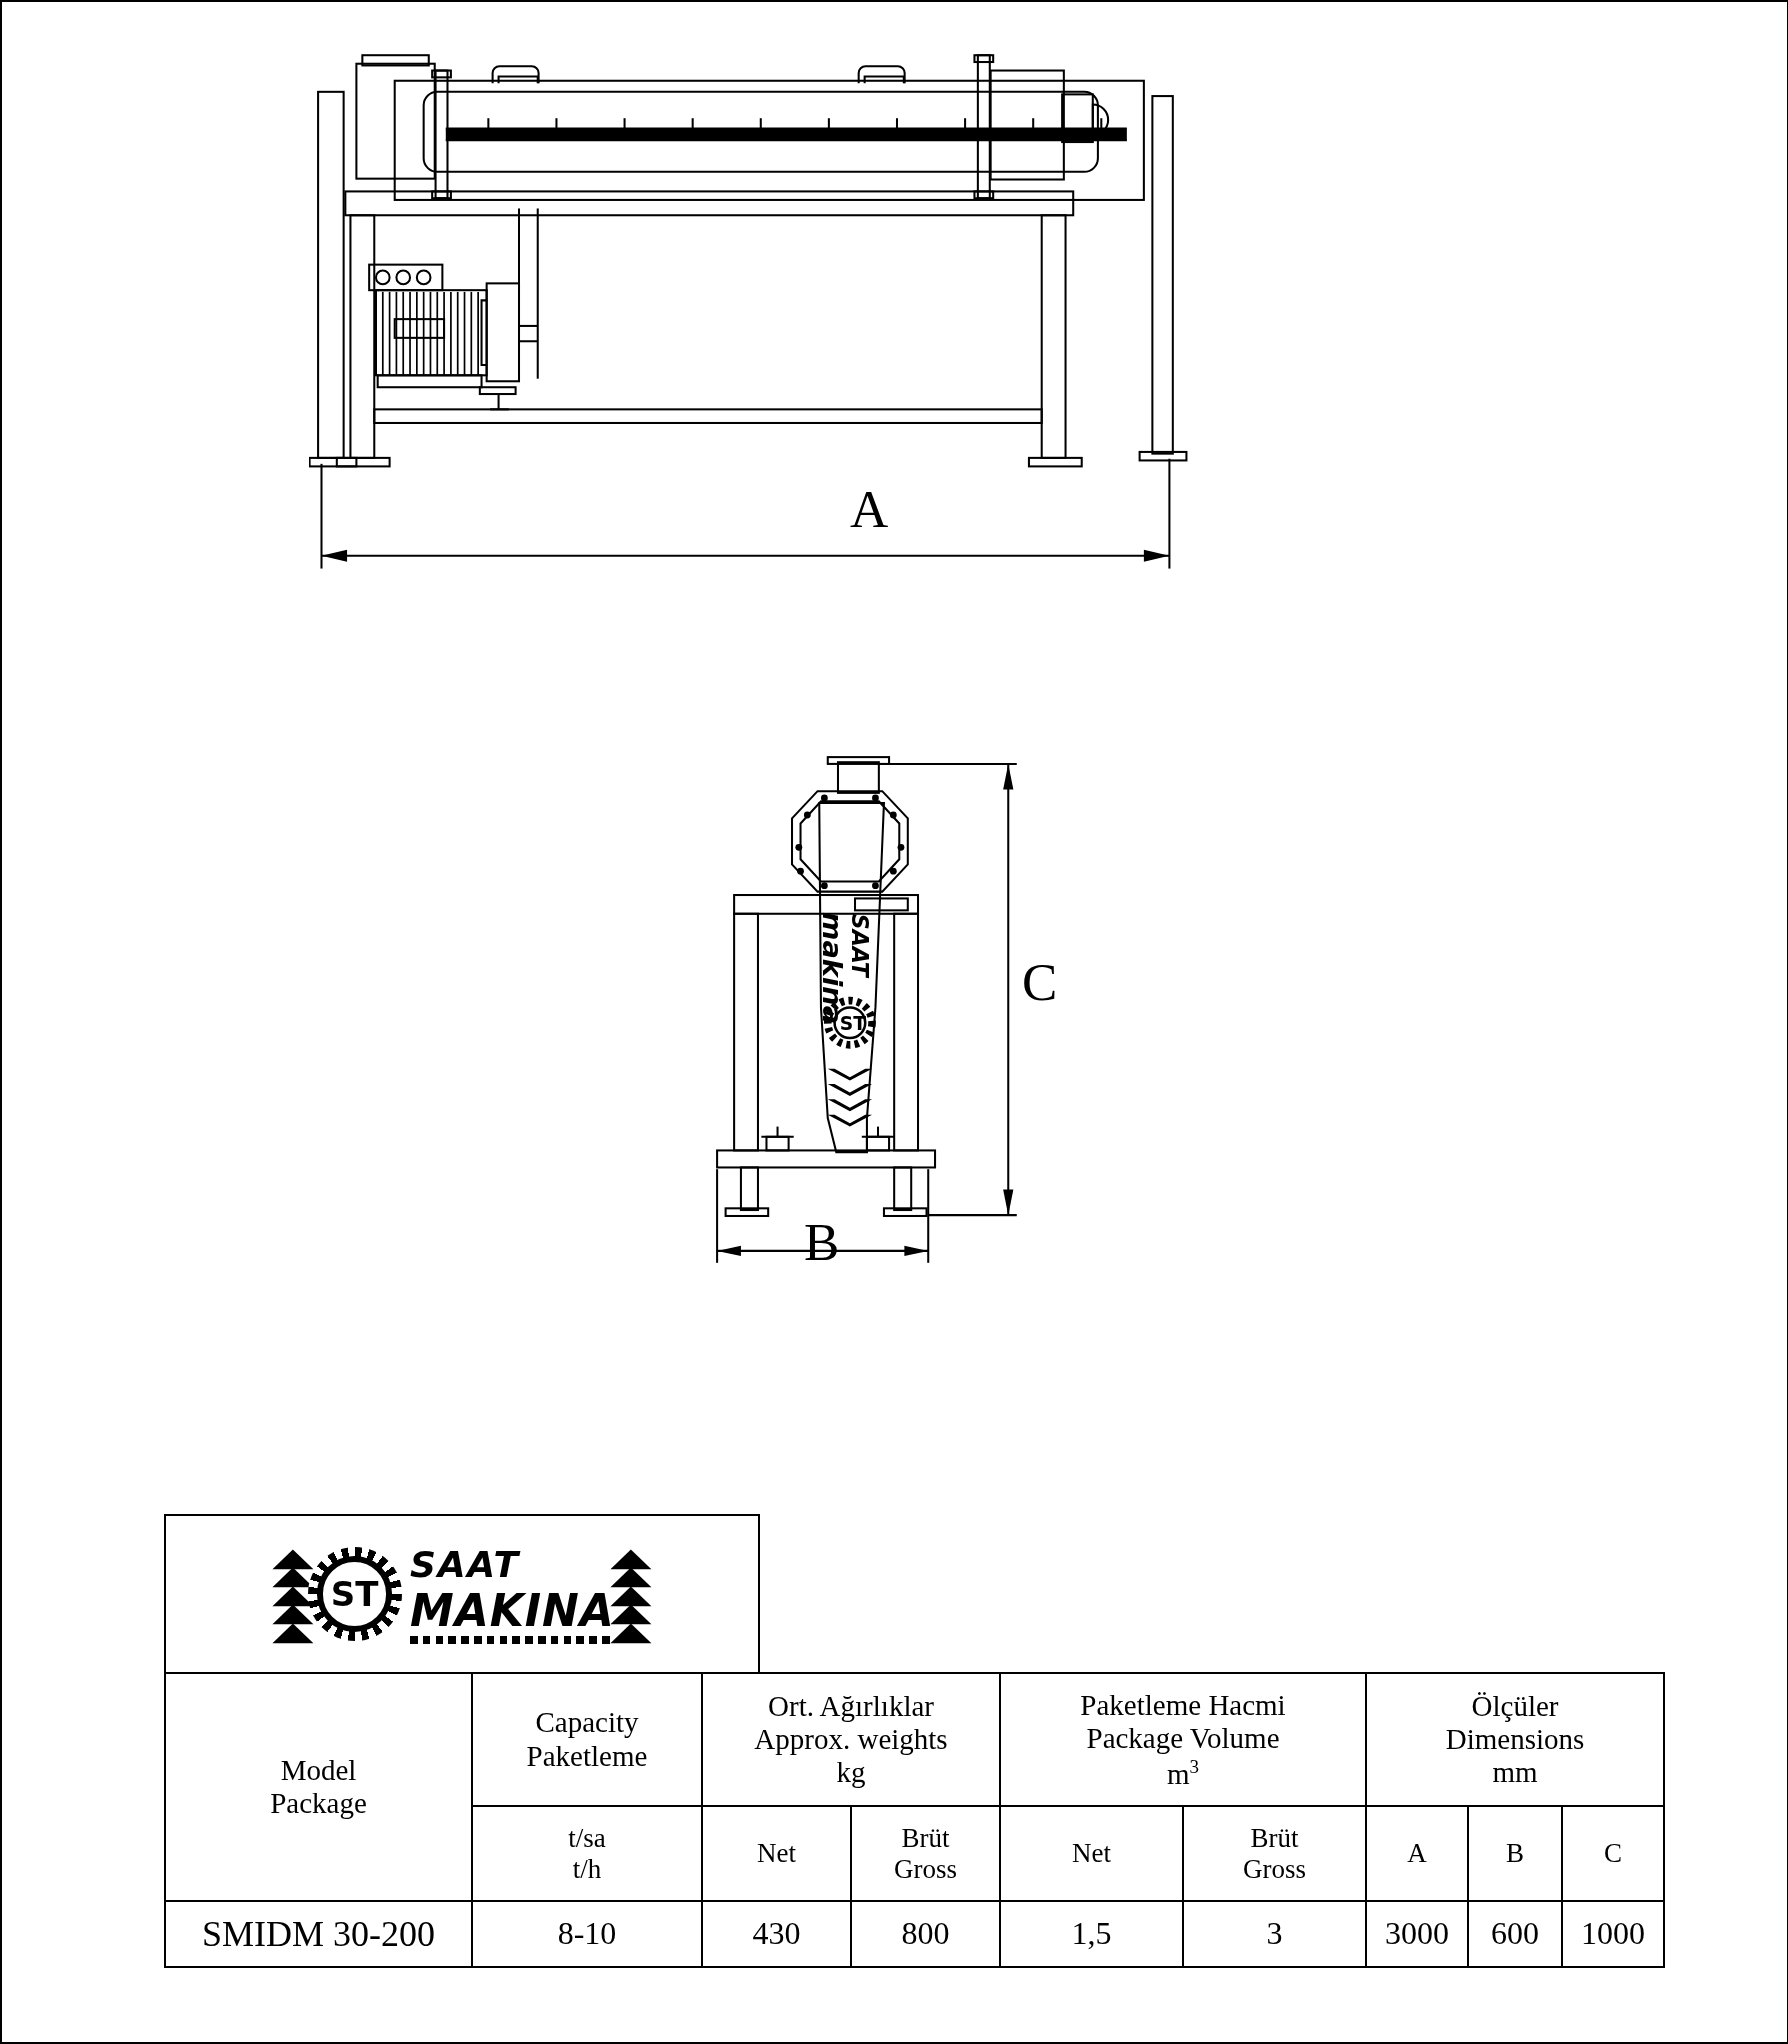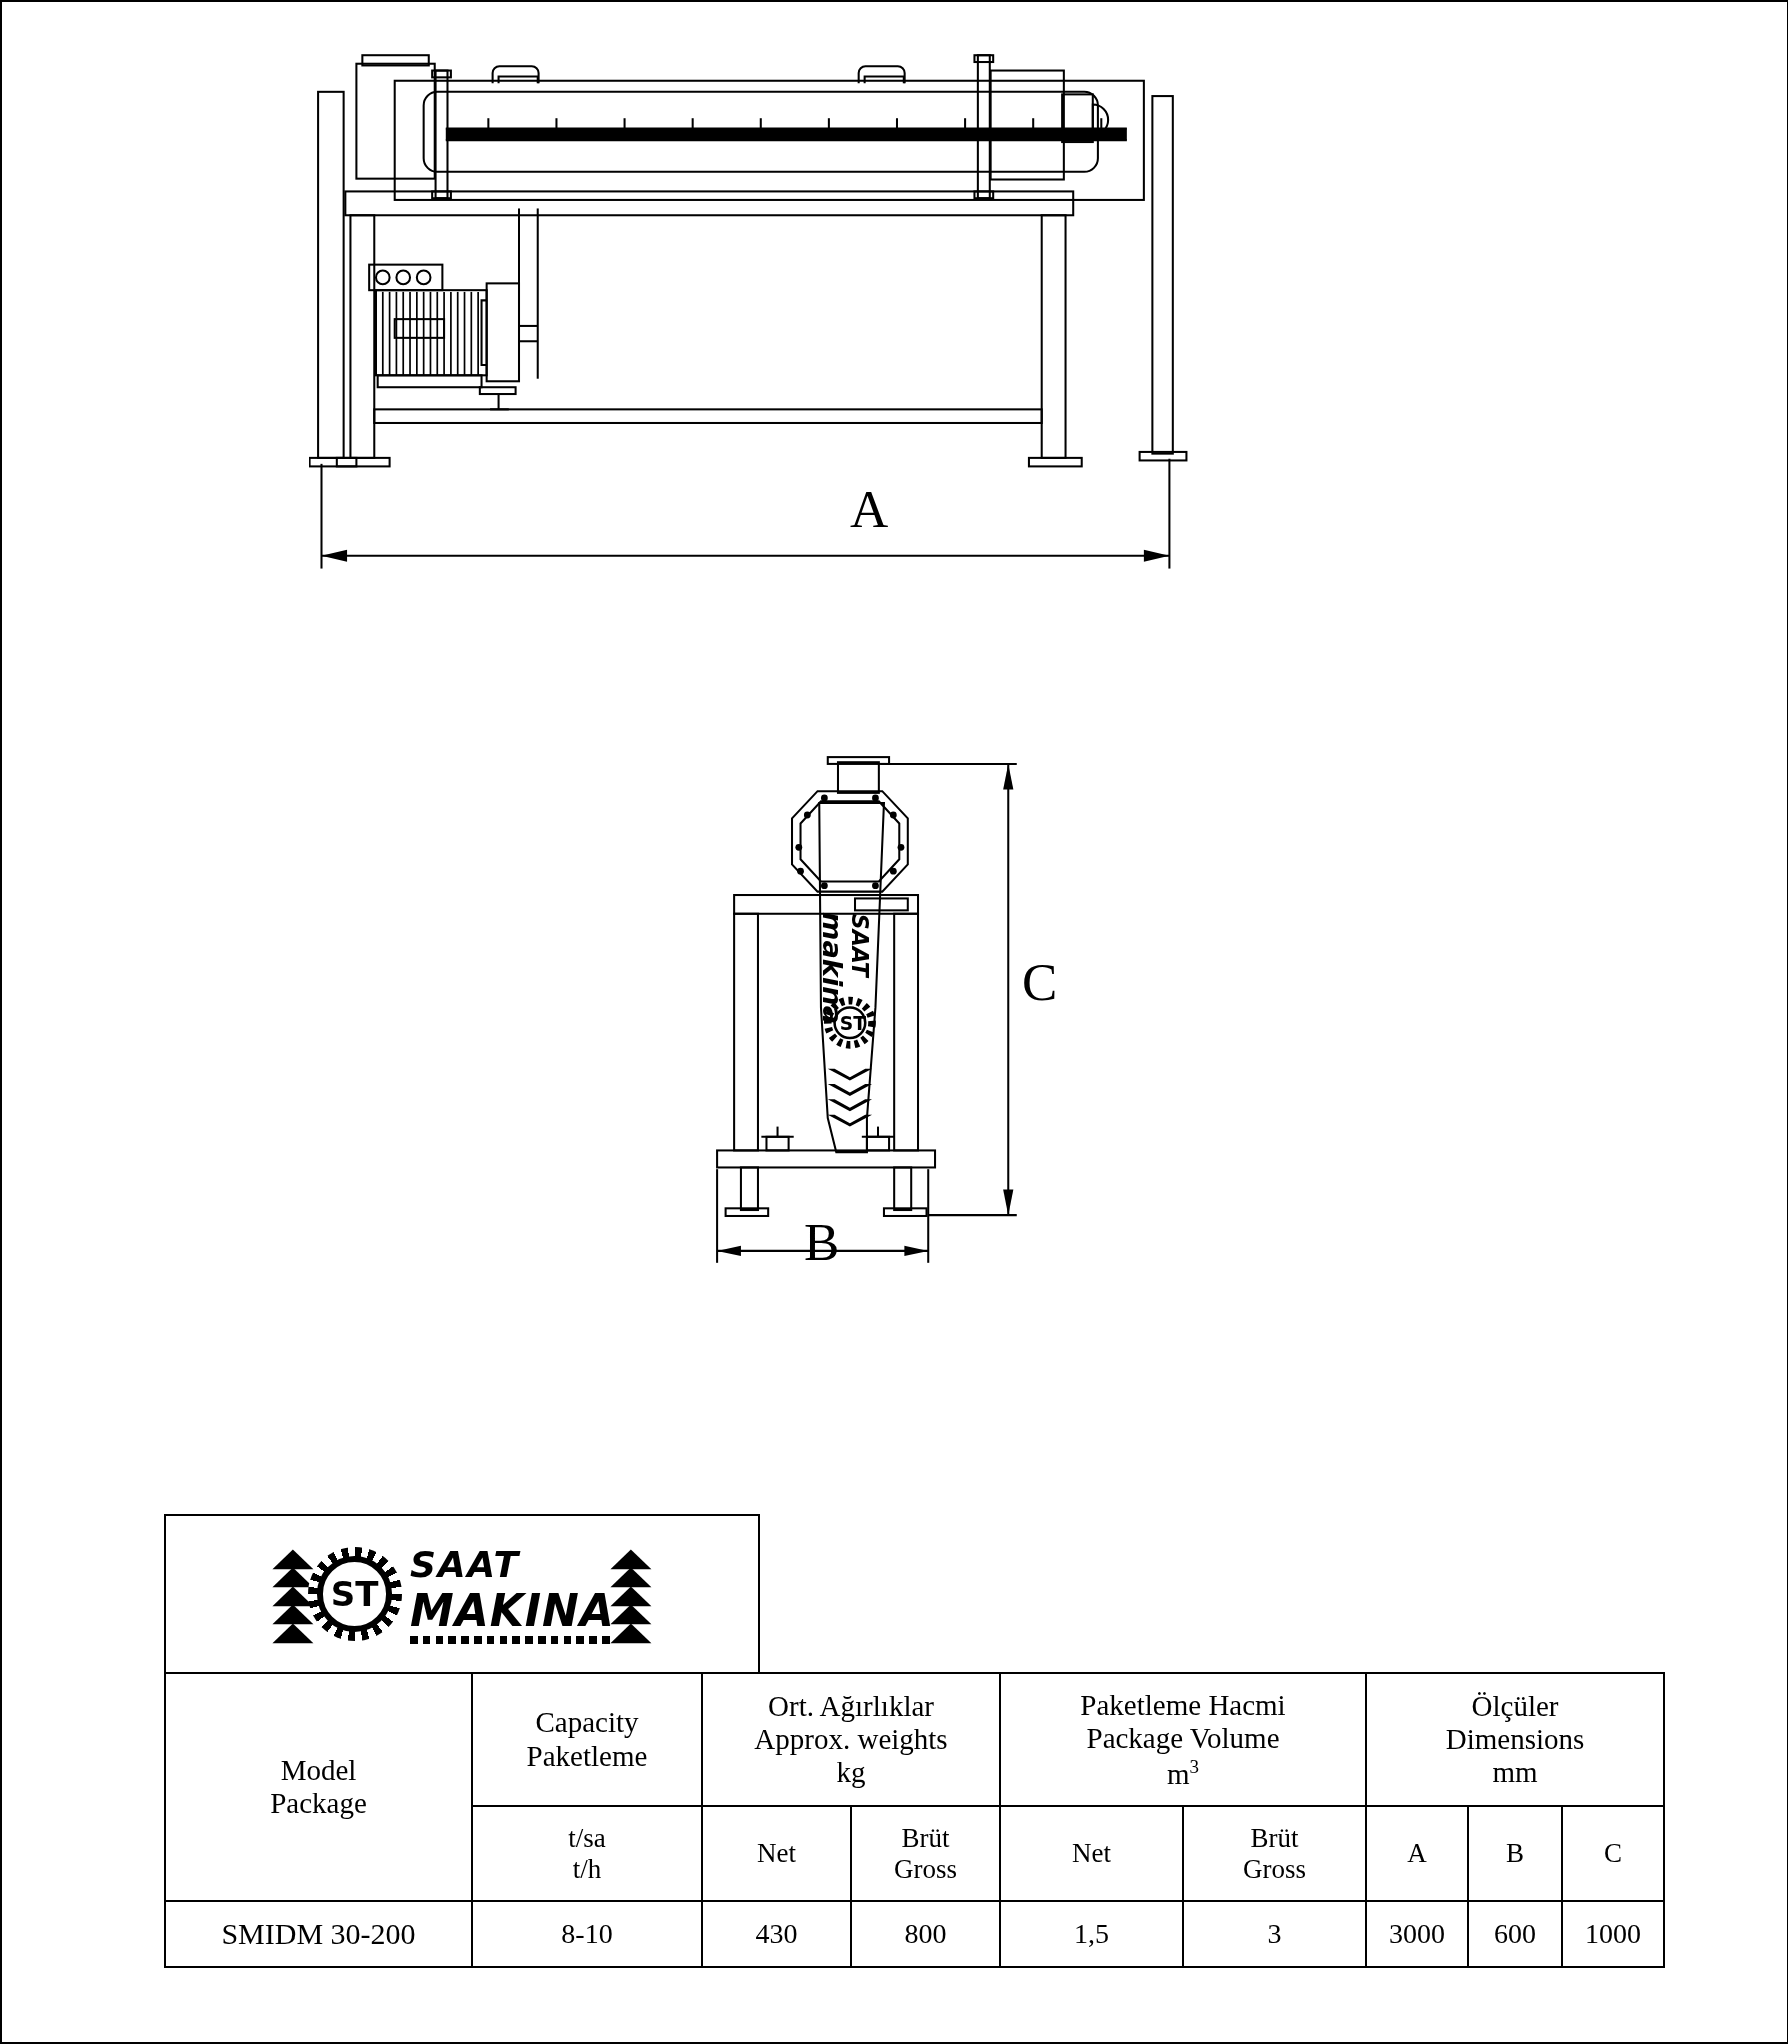--- a/index.html
+++ b/index.html
@@ -78,22 +78,22 @@
     border: 2.6px solid #000;
     text-align: center;
     vertical-align: middle;
     font-family: "Liberation Serif", serif;
     font-weight: 400;
     color: #000;
     padding: 1.7px 3.4px;
   }
   .hdr-main { font-size: 29px; line-height: 1.15; height: 128px; }
   .hdr-sub  { font-size: 27px; line-height: 1.15; height: 89px; }
-  .model-cell { font-size: 30px; }
-  .data-cell  { font-size: 28px; height: 61px; }
+  .model-cell { font-size: 36px; }
+  .data-cell  { font-size: 32px; height: 61px; }
   .sup { font-size: 19px; vertical-align: super; }
 
   
   .chev-col { display: inline-block; line-height: 0.72; }
   .chev-col span {
     display: block;
     font-size: 25.6px;
     font-weight: bold;
     font-family: "DejaVu Sans", sans-serif;
     transform: scaleX(2.1);

